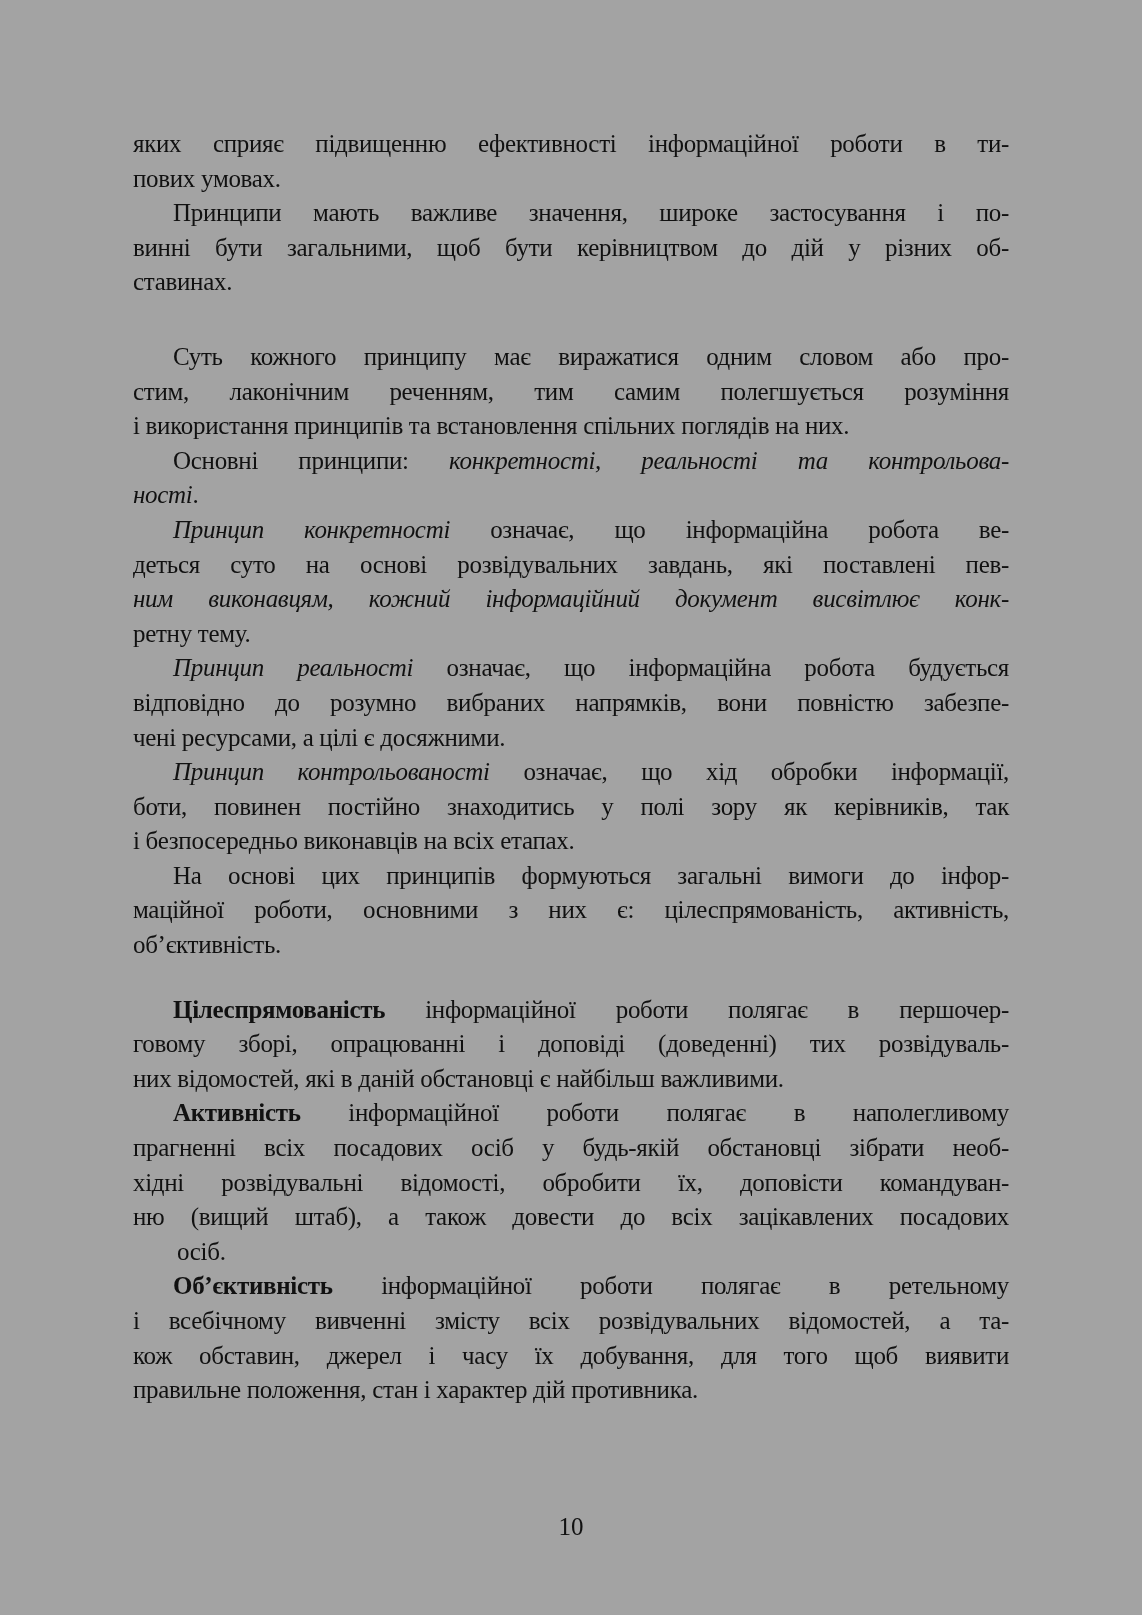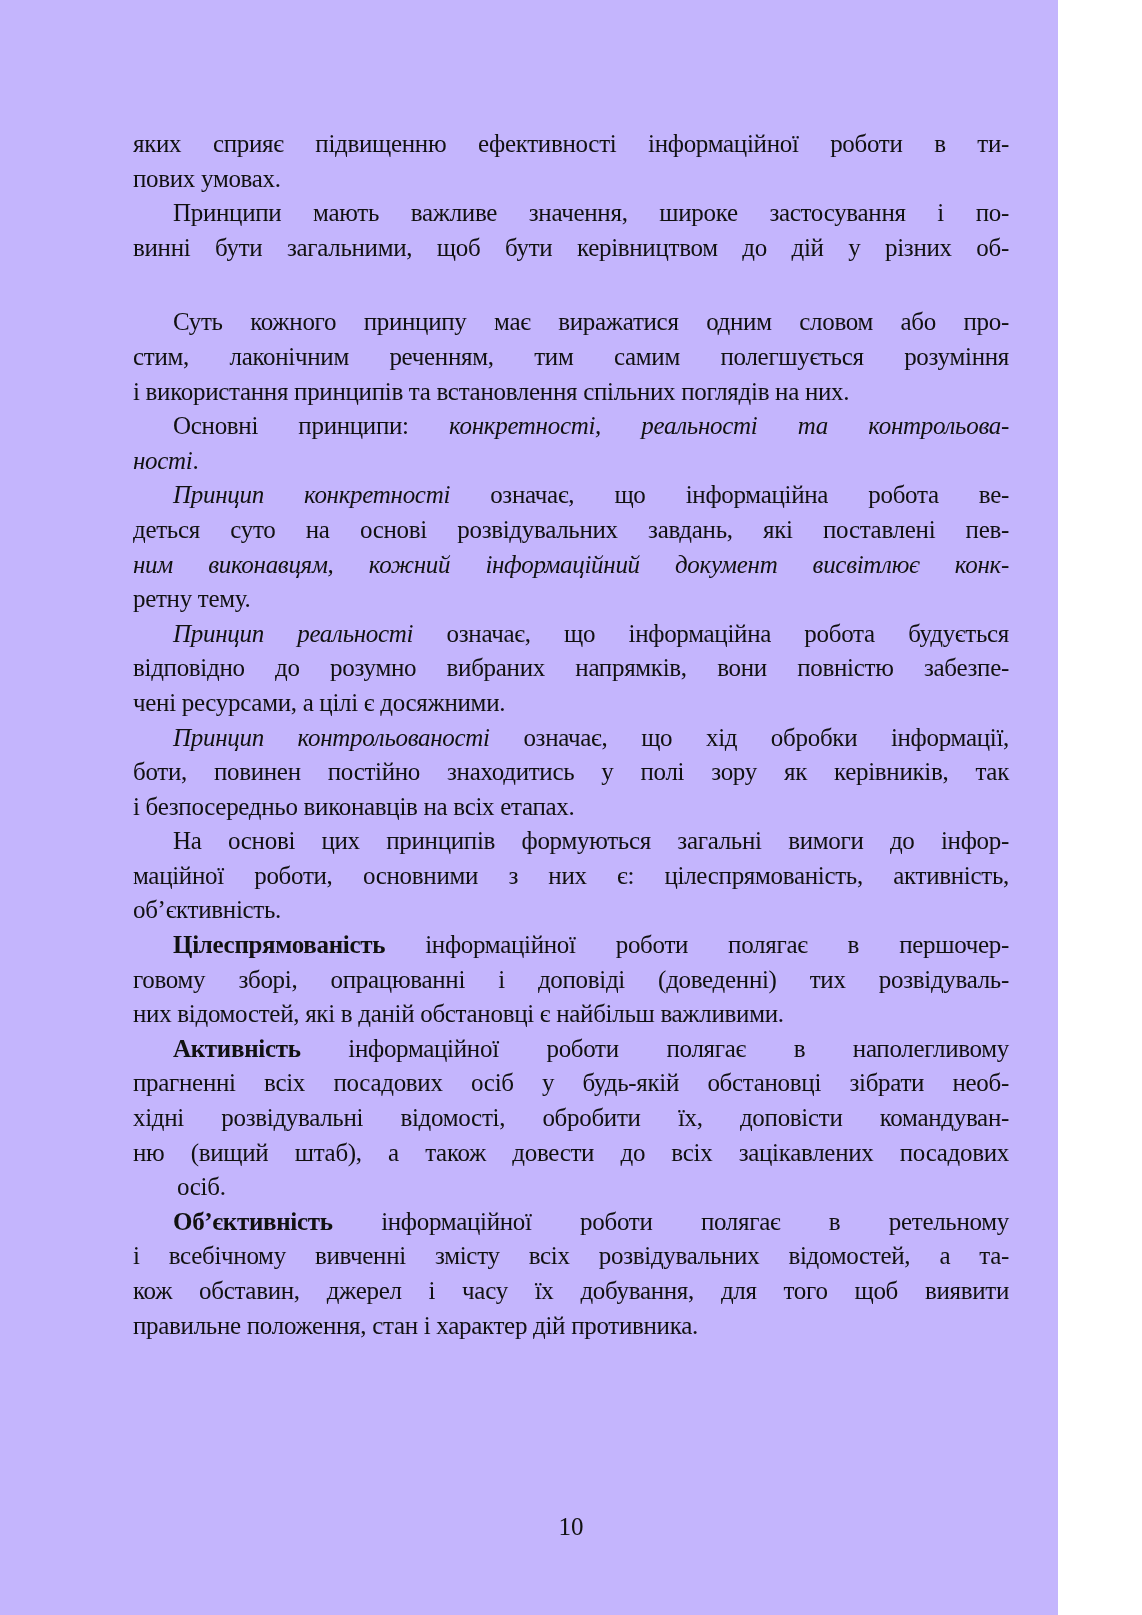--- a/index.html
+++ b/index.html
@@ -1,18 +1,18 @@
 <!DOCTYPE html>
 <html><head>
 <meta charset="utf-8">
 <style>
   html, body { margin: 0; padding: 0; background: #ffffff; }
   body { width: 1142px; height: 1615px; position: relative; overflow: hidden; }
   .page {
-    position: absolute; left: 0; top: 0; width: 1058px; height: 1615px; background: #c4b5fd;
+    position: absolute; left: 0; top: 0; width: 1142px; height: 1615px; background: #a3a3a3;
   }
   .text-block {
     position: absolute; left: 133px; top: 127px; width: 876px;
     font-family: "Liberation Serif", serif;
     font-size: 25px;
     color: #111111;
   }
   .line {
     display: block;
     height: 34.6px;
@@ -38,20 +38,21 @@
 
 <div class="page">
   <div class="text-block" id="text-block">
       <div>
         <span class="line" style="white-space: nowrap; word-spacing: 0px;"><span>яких сприяє підвищенню ефективності інформаційної роботи в ти-</span></span>
         <span class="line last" style="white-space: nowrap;"><span>пових умовах.</span></span>
       </div>
       <div>
         <span class="line indent" style="white-space: nowrap; word-spacing: 0px;"><span>Принципи мають важливе значення, широке застосування і по-</span></span>
         <span class="line" style="white-space: nowrap; word-spacing: 0px;"><span>винні бути загальними, щоб бути керівництвом до дій у різних об-</span></span>
+        <span class="line last" style="white-space: nowrap;"><span>ставинах.</span></span>
       </div>
       <div>
         <span class="line indent" style="white-space: nowrap; word-spacing: 0px; margin-top: 40px;"><span>Суть кожного принципу має виражатися одним словом або про-</span></span>
         <span class="line" style="white-space: nowrap; word-spacing: 0px;"><span>стим, лаконічним реченням, тим самим полегшується розуміння</span></span>
         <span class="line last" style="white-space: nowrap;"><span>і використання принципів та встановлення спільних поглядів на них.</span></span>
       </div>
       <div>
         <span class="line indent" style="white-space: nowrap; word-spacing: 0px;"><span>Основні принципи: </span><em>конкретності, реальності та контрольова-</em></span>
         <span class="line last" style="white-space: nowrap;"><em>ності</em><span>.</span></span>
       </div>
@@ -70,21 +71,21 @@
         <span class="line indent" style="white-space: nowrap; word-spacing: 0px;"><em>Принцип контрольованості</em><span> означає, що хід обробки інформації,</span></span>
         <span class="line" style="white-space: nowrap; word-spacing: 0px;"><span>боти, повинен постійно знаходитись у полі зору як керівників, так</span></span>
         <span class="line last" style="white-space: nowrap;"><span>і безпосередньо виконавців на всіх етапах.</span></span>
       </div>
       <div>
         <span class="line indent" style="white-space: nowrap; word-spacing: 0px;"><span>На основі цих принципів формуються загальні вимоги до інфор-</span></span>
         <span class="line" style="white-space: nowrap; word-spacing: 0px;"><span>маційної роботи, основними з них є: цілеспрямованість, активність,</span></span>
         <span class="line last" style="white-space: nowrap;"><span>об’єктивність.</span></span>
       </div>
       <div>
-        <span class="line indent" style="white-space: nowrap; word-spacing: 0px;"><strong>Цілеспрямованість</strong><span> інформаційної роботи полягає в першочер-</span></span>
+        <span class="line indent" style="white-space: nowrap; word-spacing: 0px; margin-top: 30px;"><strong>Цілеспрямованість</strong><span> інформаційної роботи полягає в першочер-</span></span>
         <span class="line" style="white-space: nowrap; word-spacing: 0px;"><span>говому зборі, опрацюванні і доповіді (доведенні) тих розвідуваль-</span></span>
         <span class="line last" style="white-space: nowrap;"><span>них відомостей, які в даній обстановці є найбільш важливими.</span></span>
       </div>
       <div>
         <span class="line indent" style="white-space: nowrap; word-spacing: 0px;"><strong>Активність</strong><span> інформаційної роботи полягає в наполегливому</span></span>
         <span class="line" style="white-space: nowrap; word-spacing: 0px;"><span>прагненні всіх посадових осіб у будь-якій обстановці зібрати необ-</span></span>
         <span class="line" style="white-space: nowrap; word-spacing: 0px;"><span>хідні розвідувальні відомості, обробити їх, доповісти командуван-</span></span>
         <span class="line" style="white-space: nowrap; word-spacing: 0px;"><span>ню (вищий штаб), а також довести до всіх зацікавлених посадових</span></span>
         <span class="line last" style="white-space: nowrap; margin-left: 44px;"><span>осіб.</span></span>
       </div>

